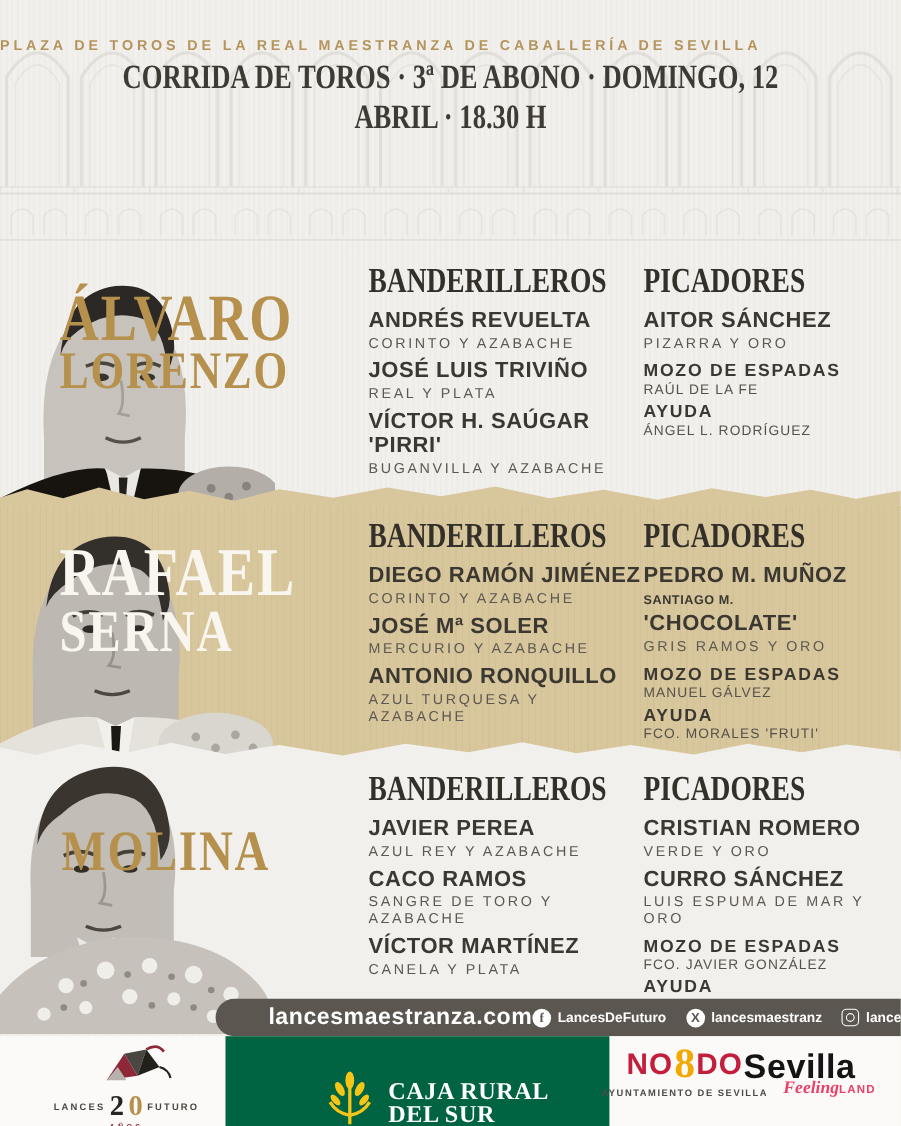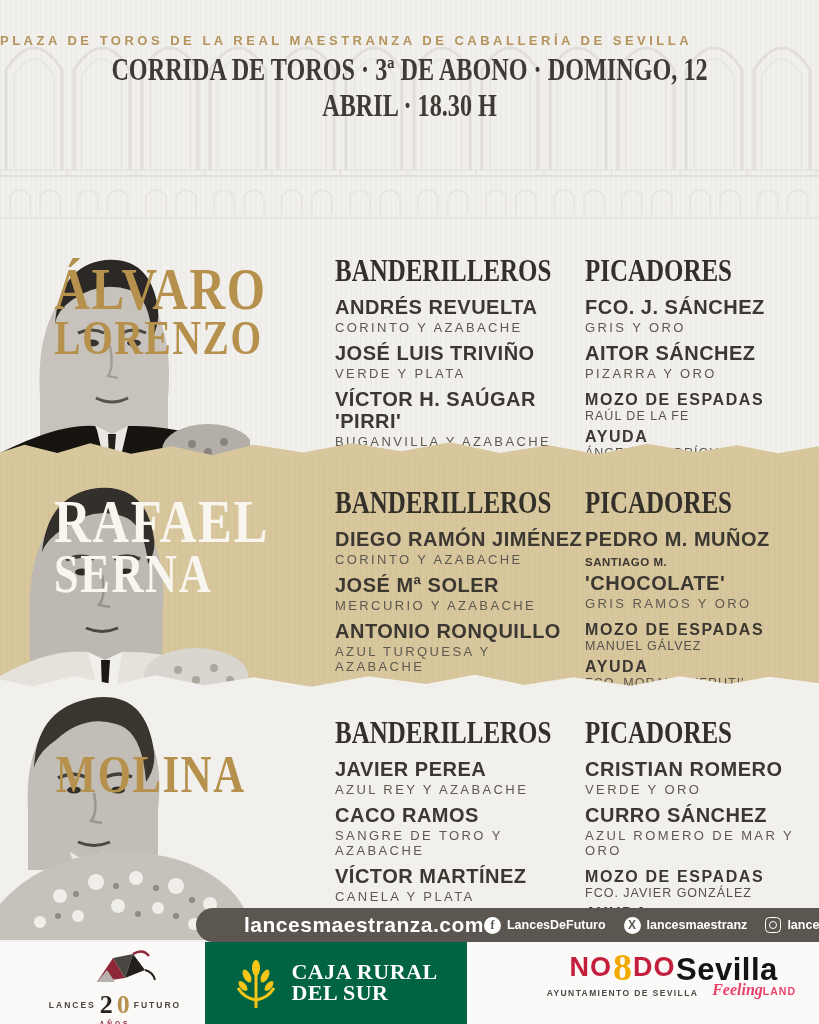--- a/index.html
+++ b/index.html
@@ -31,21 +31,21 @@
     clip-path:polygon(0 40%,4% 68%,9% 26%,14% 60%,19% 22%,25% 64%,31% 30%,38% 70%,45% 26%,52% 58%,58% 20%,64% 62%,70% 30%,77% 66%,83% 26%,89% 58%,94% 28%,100% 55%,100% 100%,0 100%);}
   .photo{position:absolute;left:0;top:0;pointer-events:none;}
   .matador-name{position:absolute;text-align:left;font-family:"Liberation Serif",serif;font-weight:700;line-height:.9;}
   .mn-l1,.mn-l2{display:block;transform:scaleX(.82);transform-origin:100% 50%;letter-spacing:2px;}
   .name-alvaro{left:0;top:34px;width:302px;color:#b5914d;}
   .name-alvaro .mn-l1{font-size:60px;} .name-alvaro .mn-l2{font-size:48px;}
   .name-rafael{left:0;top:34px;width:300px;color:#f8f6ef;}
   .name-rafael .mn-l1{font-size:62px;} .name-rafael .mn-l2{font-size:54px;}
   .name-molina{left:0;top:62px;width:310px;color:#b5914d;}
   .name-molina .mn-l1{font-size:52px;}
-  .col{position:absolute;top:26px;}
+  .col{position:absolute;top:10px;}
   .col-bande{left:335px;width:250px;}
   .col-pica{left:585px;width:228px;}
   .col-head{font-family:"Liberation Serif",serif;font-weight:700;font-size:32px;color:#33302a;
     margin:0 0 10px 0;line-height:1;}
   .crew-name{font-weight:700;font-size:20px;letter-spacing:.5px;color:#3b3832;line-height:1.1;}
   .crew-name .small-prefix{font-size:11.5px;letter-spacing:.5px;vertical-align:2px;}
   .crew-outfit{font-size:13px;letter-spacing:2.4px;color:#5d5950;margin:2px 0 7px 0;}
   .staff{margin-top:10px;}
   .staff-label{font-weight:700;font-size:16px;letter-spacing:1.6px;color:#3b3832;}
   .staff-name{font-size:12.5px;letter-spacing:1px;color:#56524a;margin-bottom:5px;}
@@ -61,22 +61,22 @@
   .icon-ig{width:14px;height:14px;border:1.6px solid #fff;border-radius:4.5px;position:relative;}
   .icon-ig::after{content:"";position:absolute;left:3px;top:3px;width:6px;height:6px;border:1.4px solid #fff;border-radius:50%;}
   
   .bottom{position:absolute;left:0;top:942px;width:819px;height:82px;background:#fbfaf8;}
   .lances{position:absolute;left:40px;top:6px;width:150px;text-align:center;color:#2e2b28;}
   .lances-text{display:flex;align-items:center;justify-content:center;gap:4px;}
   .lances-word{font-size:8.5px;letter-spacing:2px;font-weight:700;color:#4a4641;}
   .lances-2{font-family:"Liberation Serif",serif;font-weight:700;font-size:26px;color:#262320;line-height:1;}
   .lances-0{font-family:"Liberation Serif",serif;font-weight:700;font-size:26px;color:#b5914d;line-height:1;}
   .lances-years{font-size:6.5px;letter-spacing:3px;color:#8e2838;margin-top:2px;font-weight:700;}
-  .caja{position:absolute;left:205px;top:0;width:262px;height:82px;background:#006341;
-    display:flex;align-items:center;justify-content:center;gap:13px;}
+  .caja{position:absolute;left:205px;top:0;width:313px;height:82px;background:#006341;
+    display:flex;align-items:flex-end;justify-content:center;gap:13px;padding-left:36px;}
   .caja-text{font-family:"Liberation Serif",serif;font-weight:700;color:#fff;font-size:22px;line-height:.95;letter-spacing:.5px;}
   .no8do{position:absolute;left:545px;top:10px;width:155px;text-align:center;}
   .no8do-row{display:flex;align-items:center;justify-content:center;line-height:1;}
   .no8do-red{font-weight:800;font-size:27px;color:#c41e3d;letter-spacing:1px;}
   .no8do-8{font-weight:700;font-size:38px;color:#f2a900;font-family:"Liberation Serif",serif;line-height:.8;margin:0 1px;}
   .no8do-caption{font-size:8.5px;letter-spacing:1.4px;color:#4c4a47;margin-top:6px;font-weight:700;}
   .sevilla{position:absolute;left:676px;top:12px;width:120px;}
   .sevilla-name{font-weight:800;font-size:31px;color:#141414;letter-spacing:.5px;line-height:1;}
   .sevilla-tag{text-align:right;margin-top:-4px;}
   .sevilla-script{font-family:"Liberation Serif",serif;font-style:italic;font-weight:700;font-size:16px;color:#e8426b;}
@@ -132,33 +132,29 @@
       <span class="mn-l2">LORENZO</span>
     </div>
     <div class="col col-bande">
       <div class="col-head"><span class="cond" style="transform-origin:0 50%;">BANDERILLEROS</span></div>
       <div>
         <div class="crew-name">ANDRÉS REVUELTA</div>
         <div class="crew-outfit">CORINTO Y AZABACHE</div>
       </div>
       <div>
         <div class="crew-name">JOSÉ LUIS TRIVIÑO</div>
-        <div class="crew-outfit">VERDE Y PLATA</div>
+        <div class="crew-outfit">REAL Y PLATA</div>
       </div>
       <div>
         <div class="crew-name">VÍCTOR H. SAÚGAR 'PIRRI'</div>
         <div class="crew-outfit">BUGANVILLA Y AZABACHE</div>
       </div>
     </div>
     <div class="col col-pica">
       <div class="col-head"><span class="cond" style="transform-origin:0 50%;">PICADORES</span></div>
-      <div>
-        <div class="crew-name">FCO. J. SÁNCHEZ</div>
-        <div class="crew-outfit">GRIS Y ORO</div>
-      </div>
       <div>
         <div class="crew-name">AITOR SÁNCHEZ</div>
         <div class="crew-outfit">PIZARRA Y ORO</div>
       </div>
       <div class="staff">
         <div class="staff-label">MOZO DE ESPADAS</div>
         <div class="staff-name">RAÚL DE LA FE</div>
         <div class="staff-label">AYUDA</div>
         <div class="staff-name">ÁNGEL L. RODRÍGUEZ</div>
       </div>
@@ -279,21 +275,21 @@
       </div>
     </div>
     <div class="col col-pica">
       <div class="col-head"><span class="cond" style="transform-origin:0 50%;">PICADORES</span></div>
       <div>
         <div class="crew-name">CRISTIAN ROMERO</div>
         <div class="crew-outfit">VERDE Y ORO</div>
       </div>
       <div>
         <div class="crew-name">CURRO SÁNCHEZ</div>
-        <div class="crew-outfit">AZUL ROMERO DE MAR Y ORO</div>
+        <div class="crew-outfit">LUIS ESPUMA DE MAR Y ORO</div>
       </div>
       <div class="staff">
         <div class="staff-label">MOZO DE ESPADAS</div>
         <div class="staff-name">FCO. JAVIER GONZÁLEZ</div>
         <div class="staff-label">AYUDA</div>
         <div class="staff-name">JORGE ALVARADO</div>
       </div>
     </div>
   </div>
 

